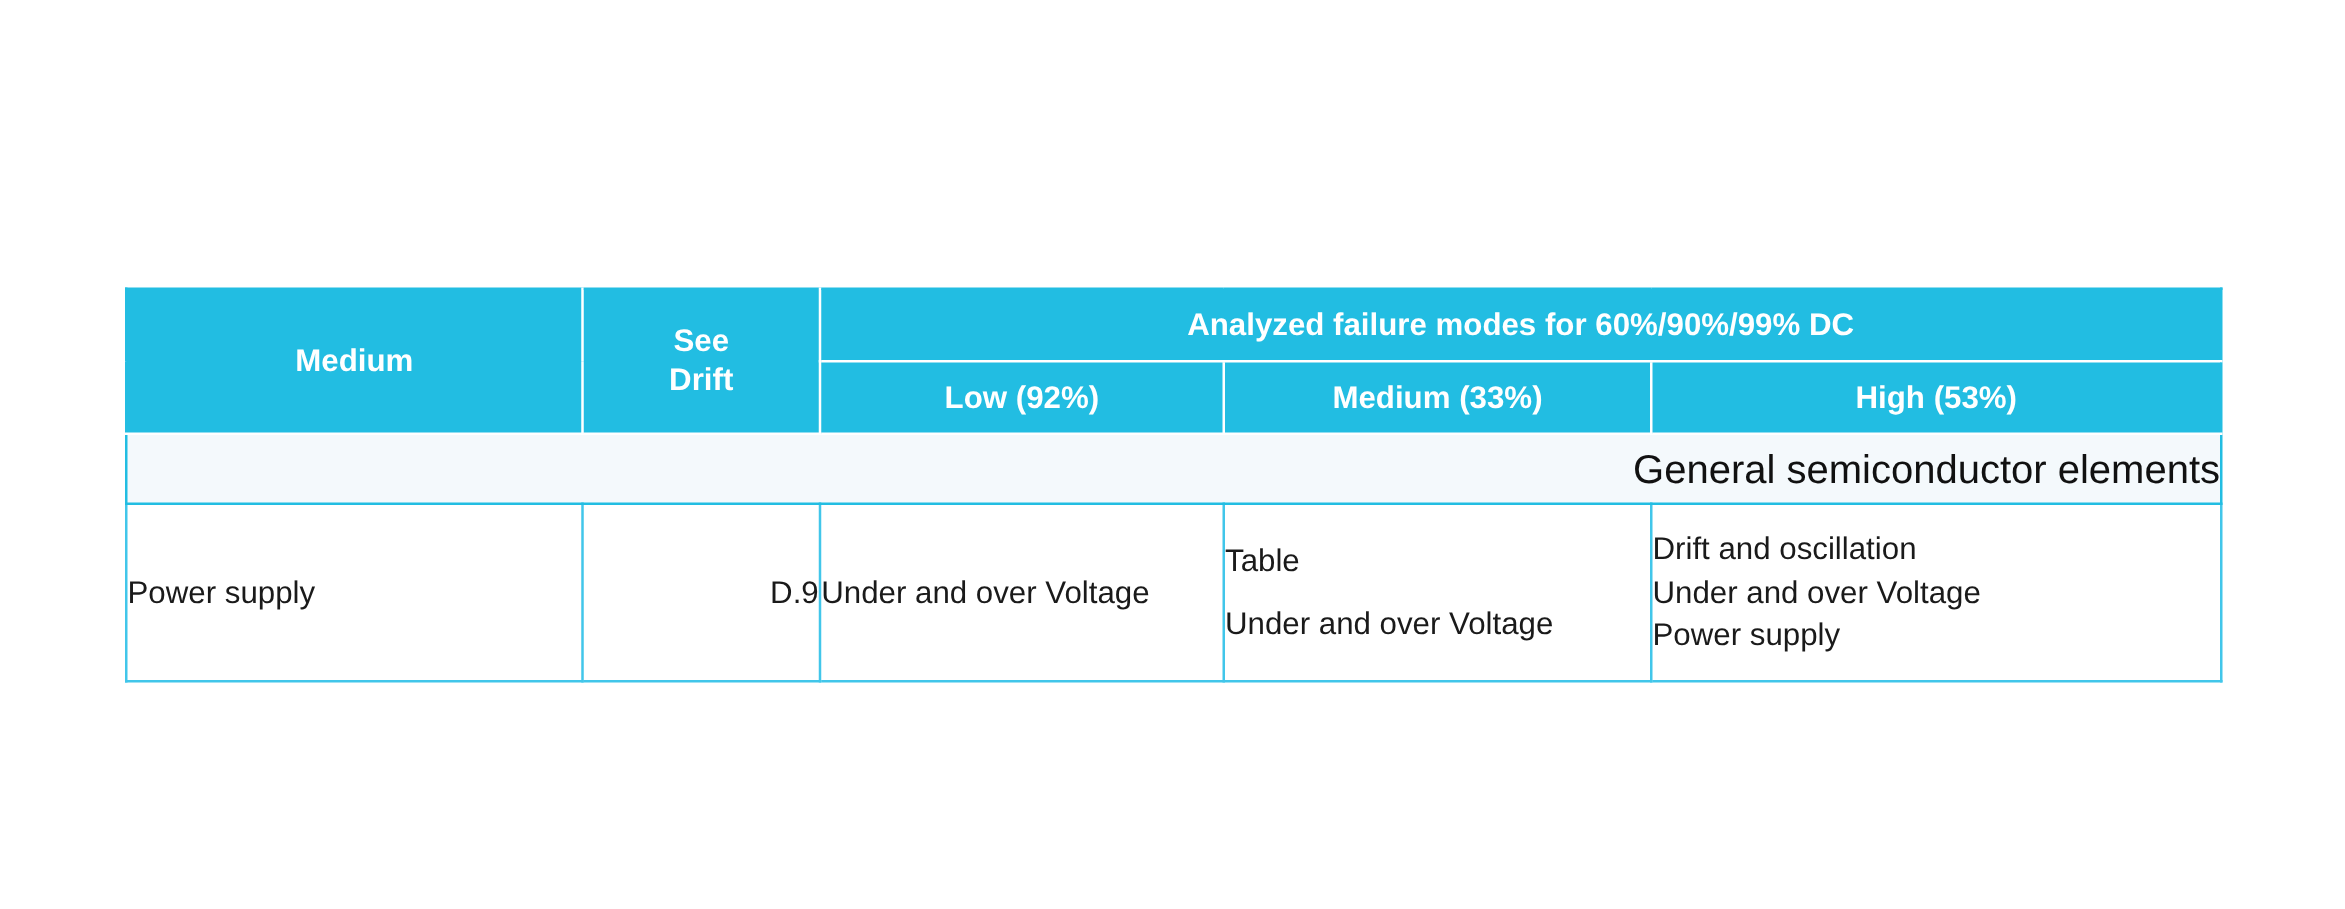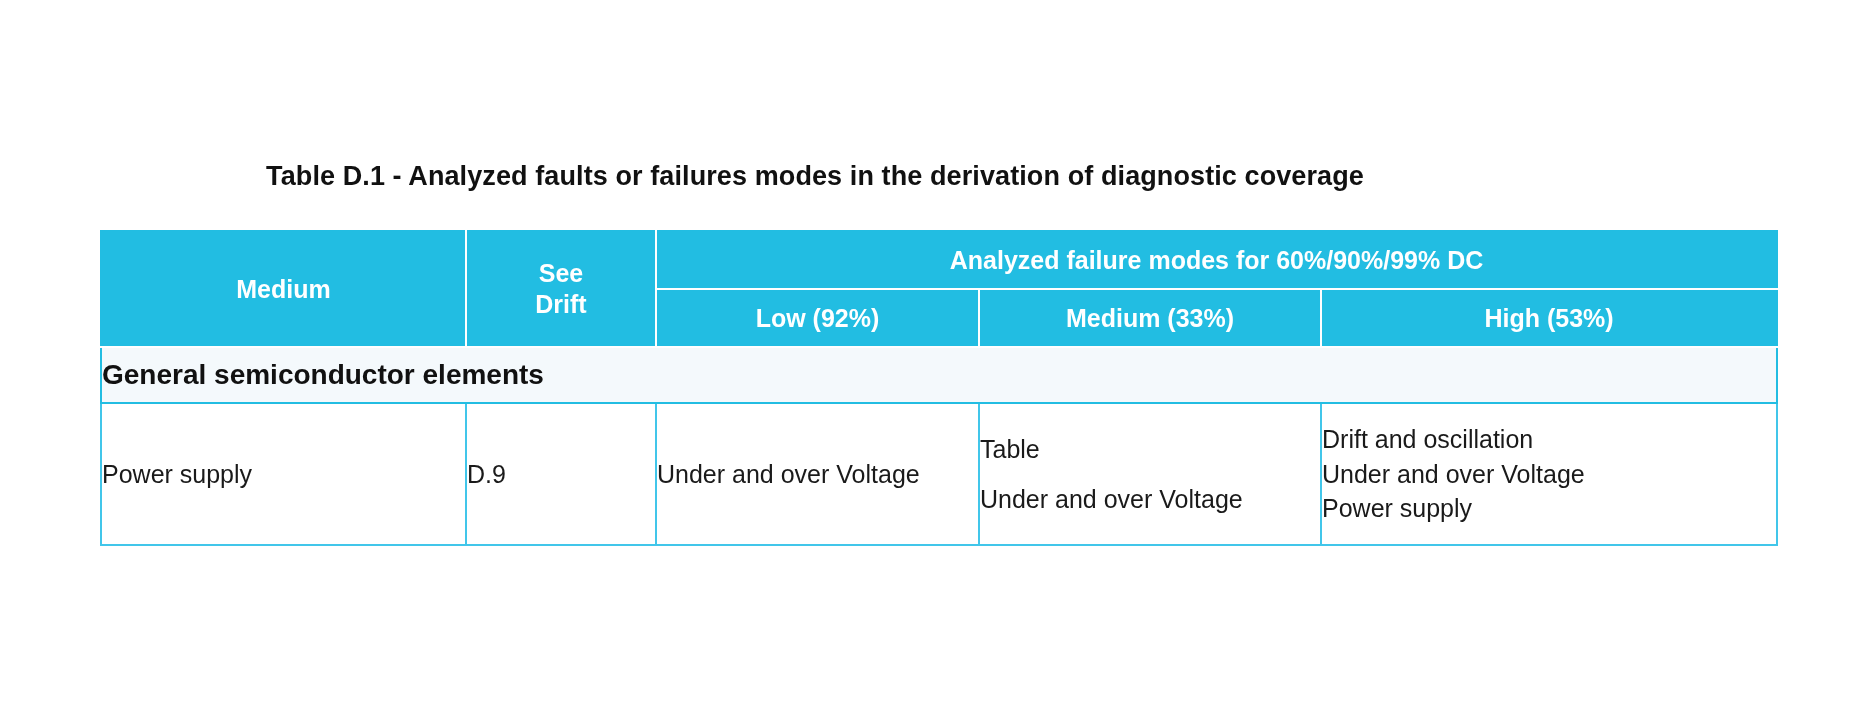--- a/index.html
+++ b/index.html
@@ -73,53 +73,52 @@
   .hdr-element  { height: 112px; }
   .hdr-see      { height: 112px; }
   .hdr-span     { height: 56px; }
   .hdr-sub      { height: 56px; }
 
   
   .section-row td {
     background: #F4F9FC;
     border: 2px solid #22BDE2;
     height: 54px;
-    text-align: left;
-    font-size: 28px;
-    font-weight: bold;
+    text-align: right;
+    font-size: 32px;
+    font-weight: normal;
     color: #111111;
   }
 
   
   .body-cell {
     border: 2px solid #41C6EA;
     background: #ffffff;
     font-size: 25px;
     color: #1a1a1a;
     line-height: 1.22;
     padding: 10px 18px;
     vertical-align: middle;
   }
-  .body-cell.center { text-align: left; }
+  .body-cell.center { text-align: right; }
   .body-cell.left   { text-align: left; }
 
   .body-cell p {
     margin: 0;
   }
   .body-cell.spaced p + p { margin-top: 20px; }
   .body-cell.tight  p + p { margin-top: 4px; }
 
   .cell-pad-l { padding-left: 22px; }
 </style>
 </head>
 <body>
 
 <div class="page">
 
-  <div class="table-title">Table D.1 - Analyzed faults or failures modes in the derivation of diagnostic coverage</div>
 
   <div class="table-wrap">
     <table class="dc-table">
       <colgroup>
         <col style="width:365px">
         <col style="width:190px">
         <col style="width:323px">
         <col style="width:342px">
         <col style="width:456px">
       </colgroup>

